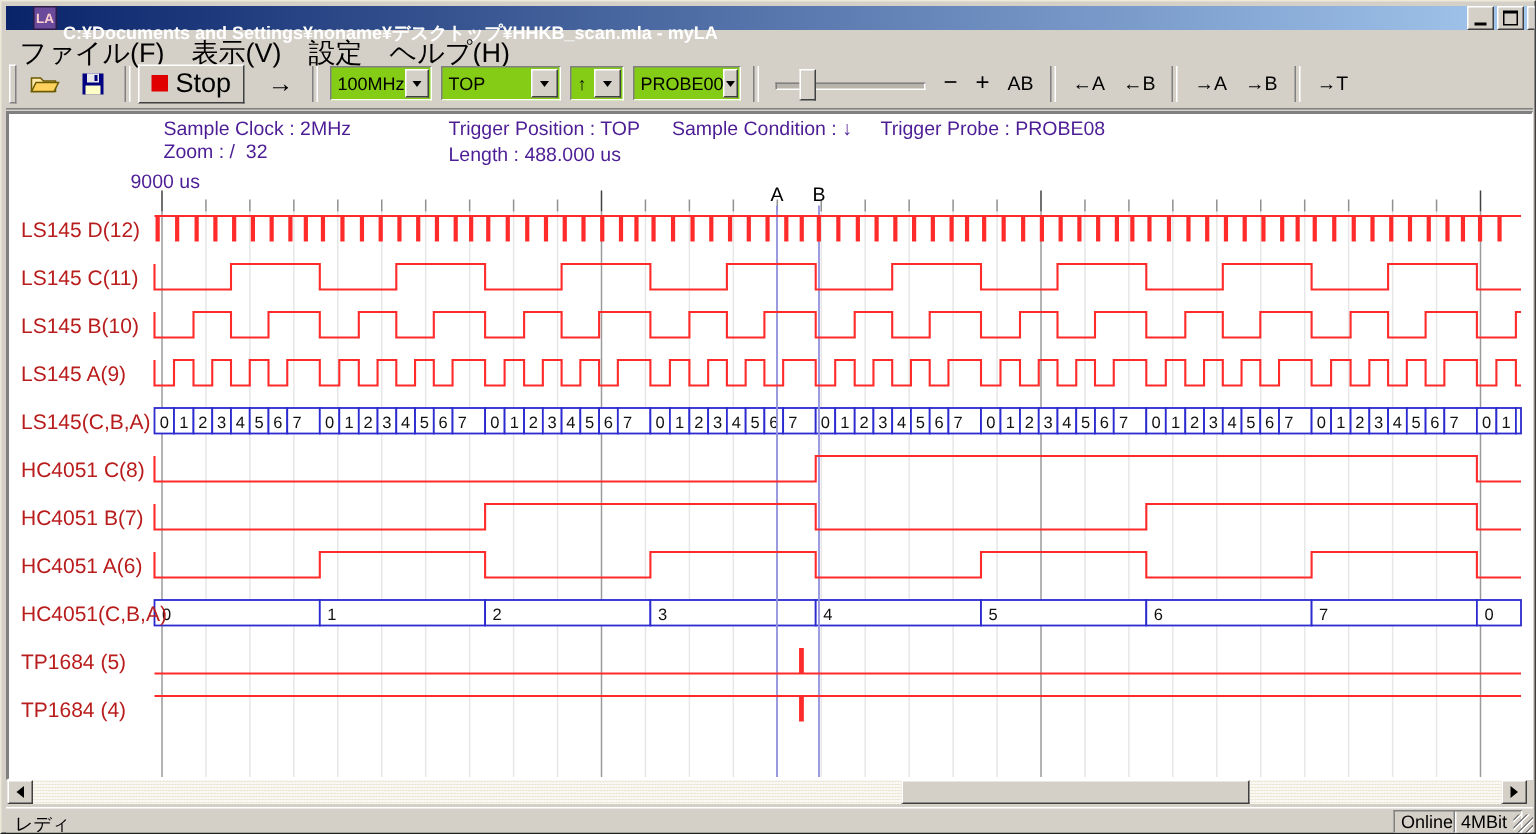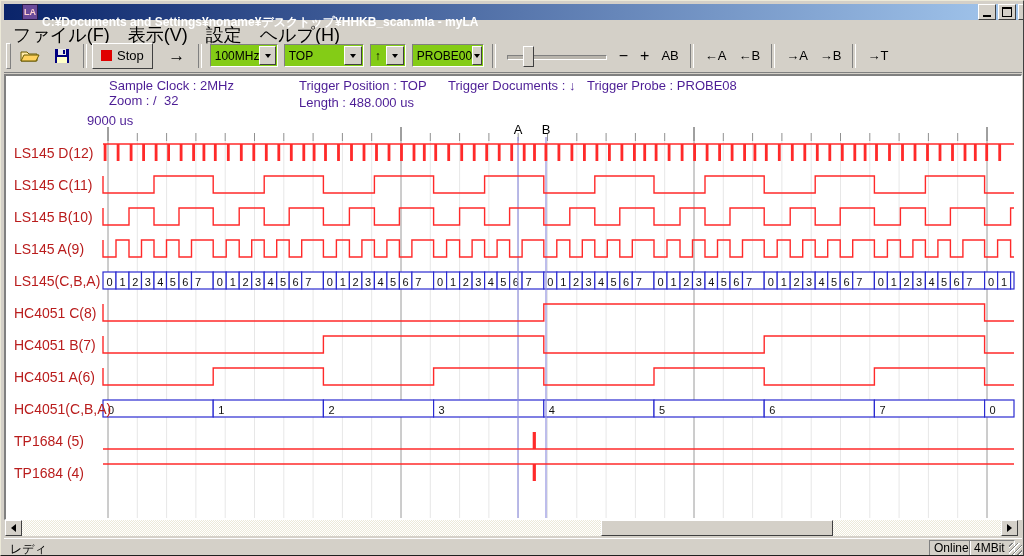--- a/index.html
+++ b/index.html
@@ -106,21 +106,21 @@
       <svg width="16" height="16">
         <rect x="1" y="1" width="14" height="14" fill="#000080"></rect>
         <rect x="4" y="1" width="8" height="6" fill="#e8e8e8"></rect>
         <rect x="9" y="2" width="2" height="4" fill="#000080"></rect>
         <rect x="3" y="9" width="10" height="6" fill="#ffffc8"></rect>
       </svg>
     </div>
     <div class="tbsep"></div>
     <div class="tbbtn tbbtn-raised" style="padding:0 8px;">
       <div class="stopsq"></div>
-      <span style="font-size:13px;">Stop</span>
+      <span style="font-size:18px;">Stop</span>
     </div>
     <div class="tbbtn" style="margin-left:8px;font-size:17px;font-weight:bold;">
       <span>→</span>
     </div>
     <div class="tbsep"></div>
     <div class="combo" style="width:66px;">
       <span class="val">100MHz</span>
       <span class="drop">
           <span class="darr"></span>
         </span>
@@ -158,21 +158,21 @@
     <span class="tbtxt">→A</span>
     <span class="tbtxt">→B</span>
     <div class="tbsep"></div>
     <span class="tbtxt">→T</span>
   </div>
 
   <div class="abs" id="client"></div>
 
   <span class="infotext" style="left:108px;top:77px;">Sample Clock : 2MHz</span>
   <span class="infotext" style="left:298px;top:77px;">Trigger Position : TOP</span>
-  <span class="infotext" style="left:447px;top:77px;">Trigger Documents : ↓</span>
+  <span class="infotext" style="left:447px;top:77px;">Sample Condition : ↓</span>
   <span class="infotext" style="left:586px;top:77px;">Trigger Probe : PROBE08</span>
   <span class="infotext" style="left:108px;top:92px;">Zoom : /  32</span>
   <span class="infotext" style="left:298px;top:94px;">Length : 488.000 us</span>
   <span class="infotext" style="left:86px;top:112px;">9000 us</span>
 
   <div id="labels">
       <div class="chlabel" style="top: 144px;">LS145 D(12)</div>
       <div class="chlabel" style="top: 176px;">LS145 C(11)</div>
       <div class="chlabel" style="top: 208px;">LS145 B(10)</div>
       <div class="chlabel" style="top: 240px;">LS145 A(9)</div>

